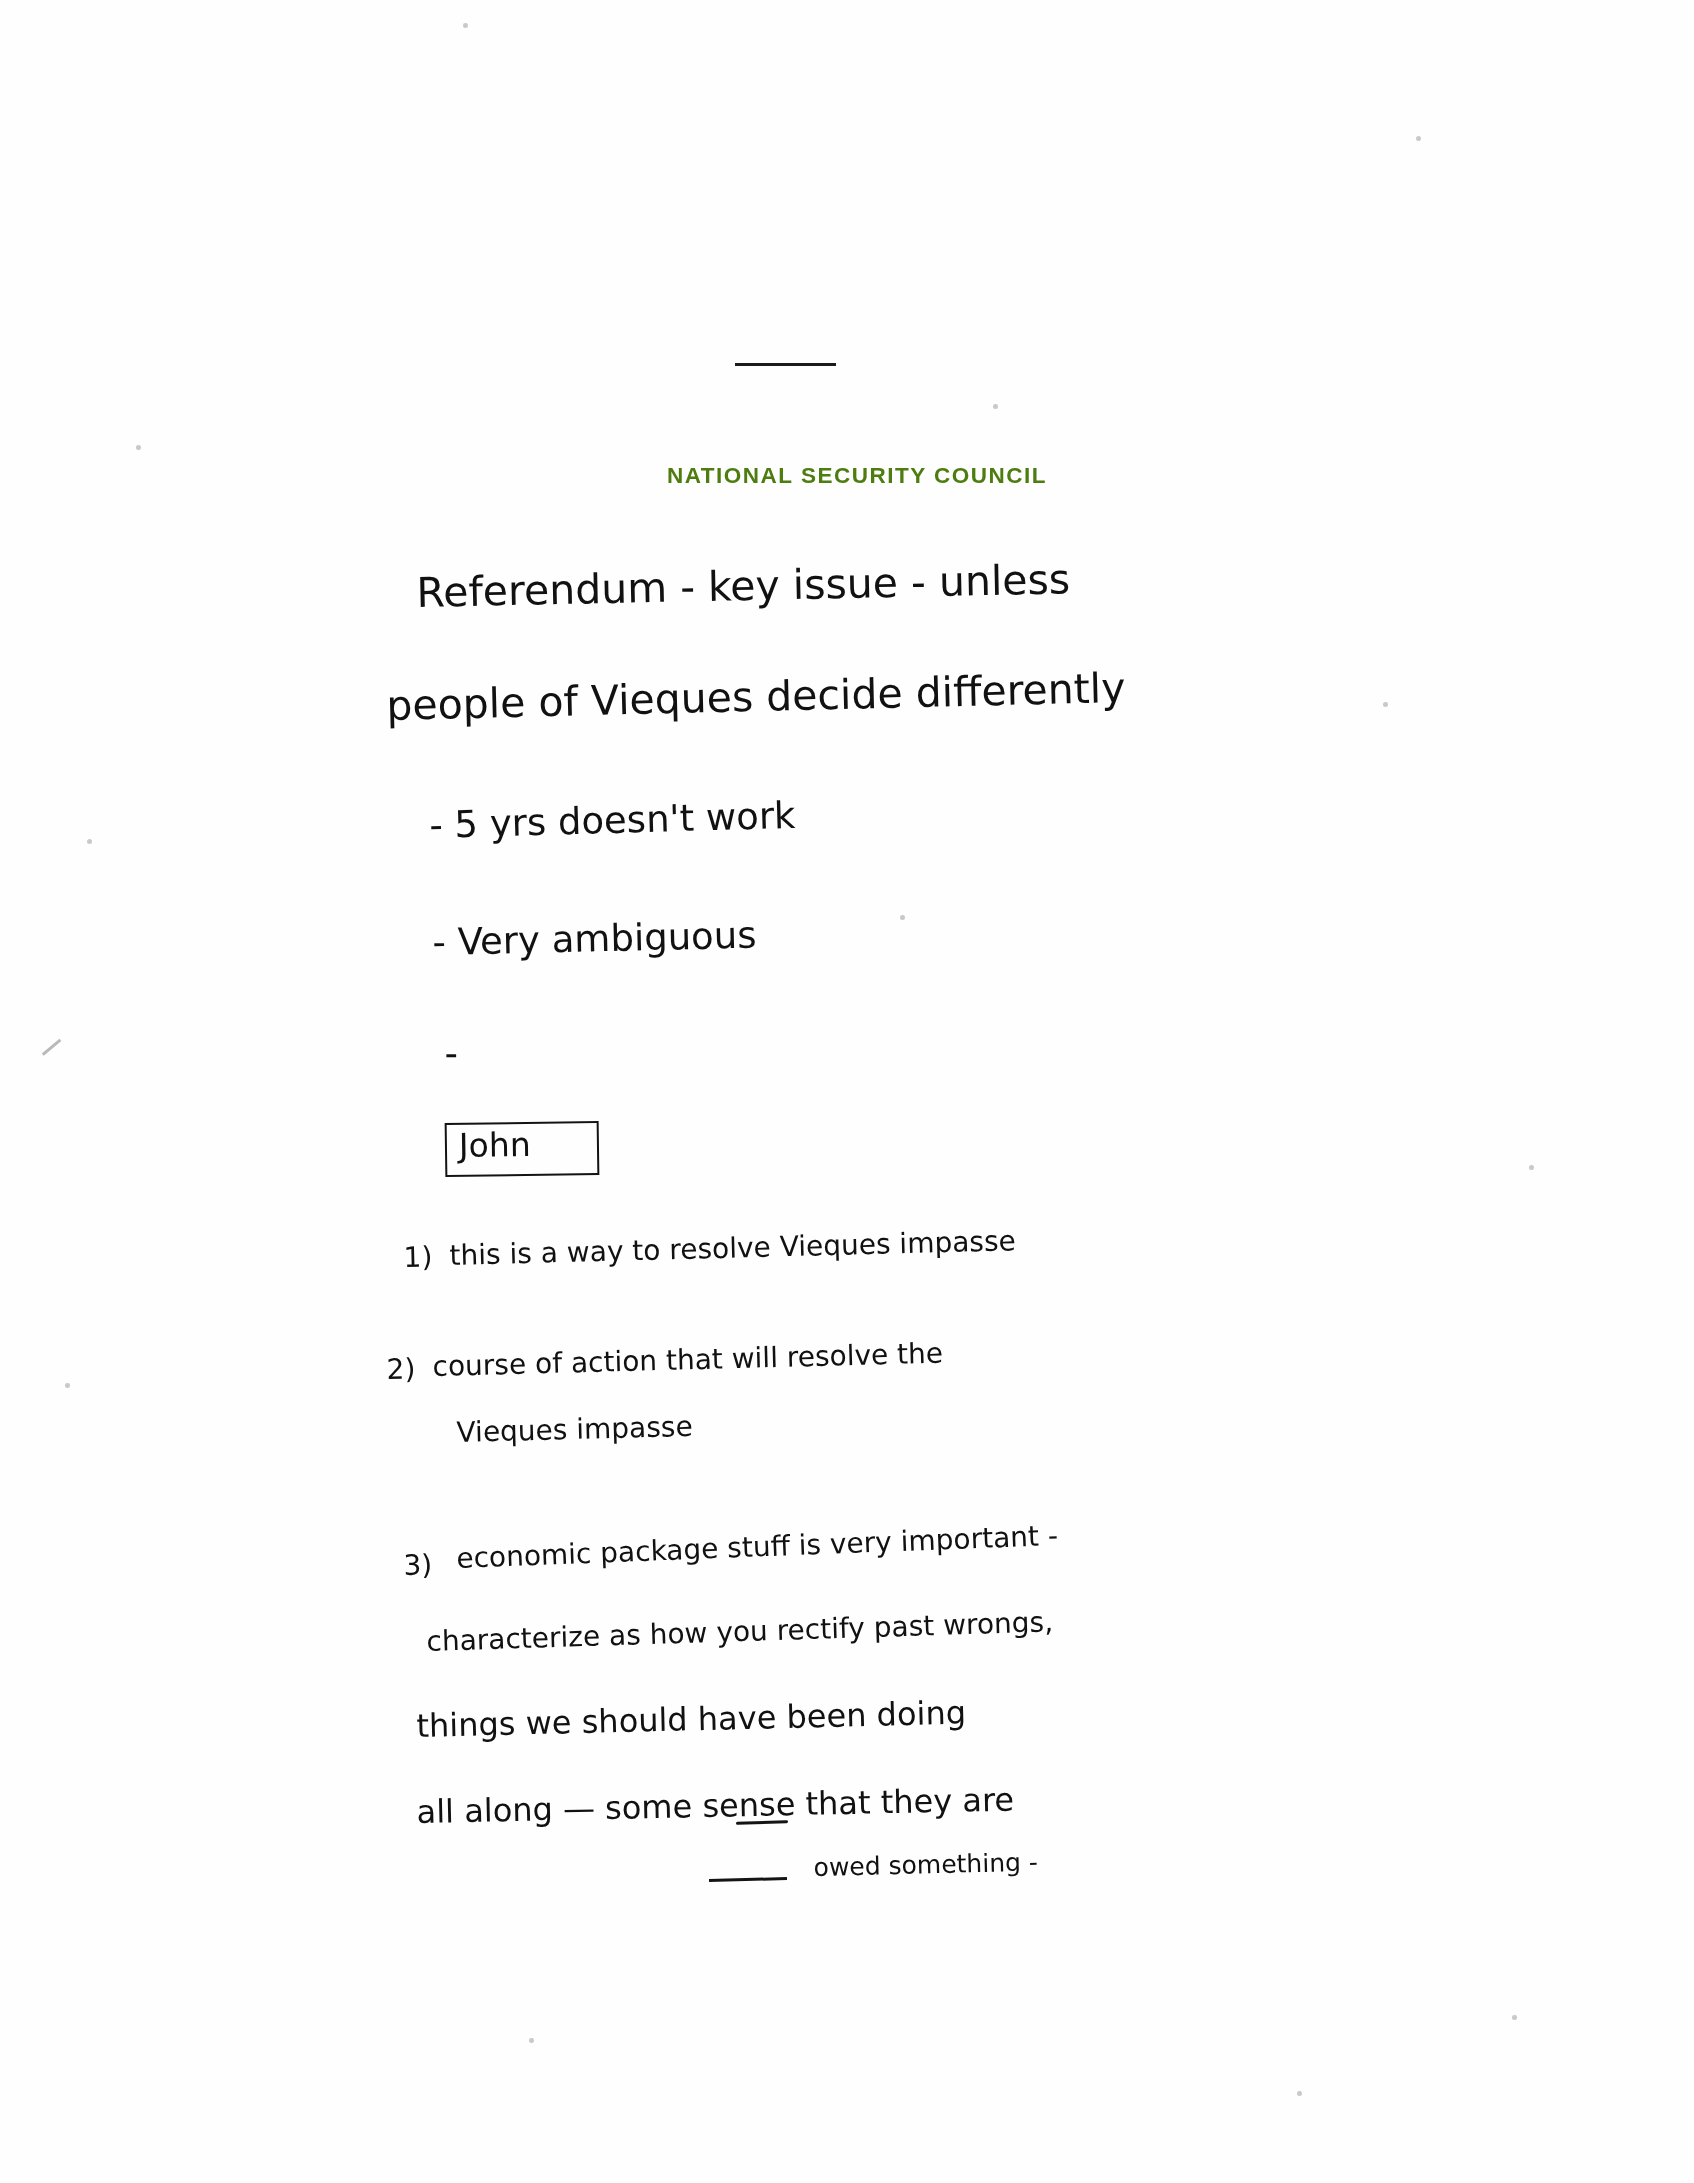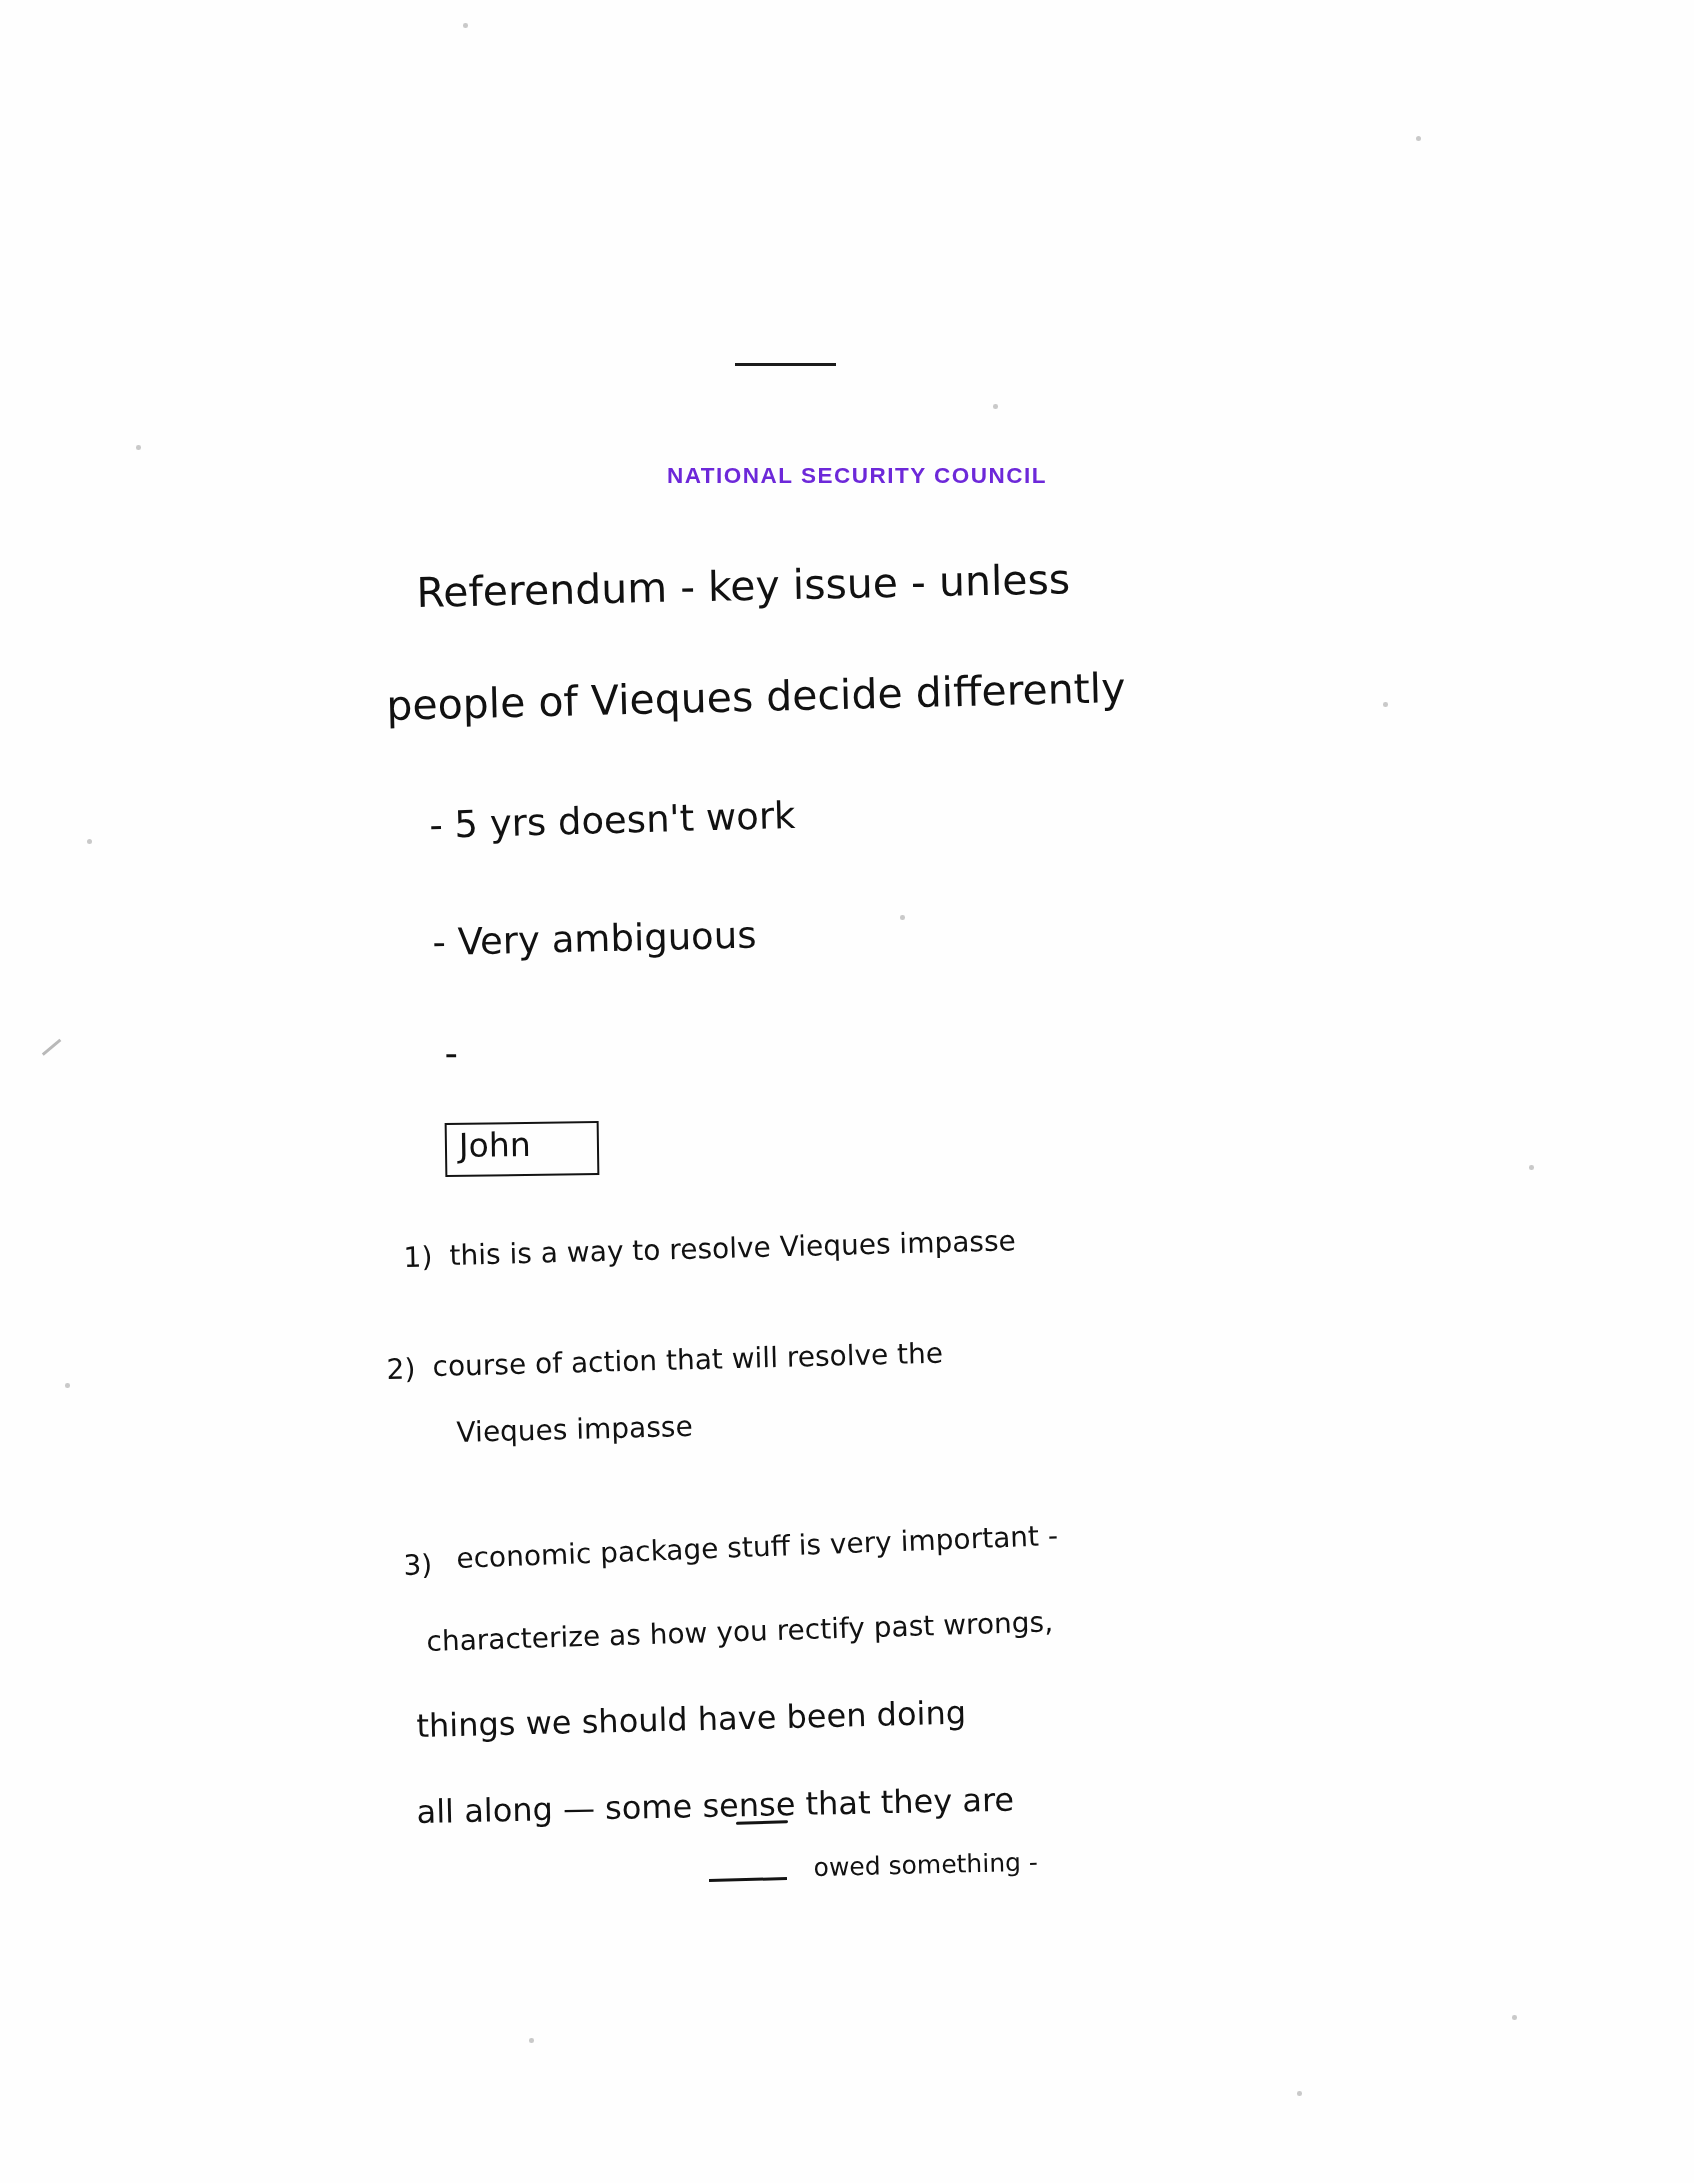--- a/index.html
+++ b/index.html
@@ -40,21 +40,21 @@
   .letterhead-title {
     position: absolute;
     left: 0;
     top: 463px;
     width: 1694px;
     text-align: center;
     font-family: "Liberation Sans", sans-serif;
     font-weight: bold;
     font-size: 22.5px;
     letter-spacing: 1.5px;
-    color: #6d28d9;
+    color: #4d7c0f;
     padding-left: 20px;
     box-sizing: border-box;
   }
 
   
   .hand {
     position: absolute;
     font-family: "DejaVu Sans", sans-serif;
     color: #111111;
     white-space: nowrap;

